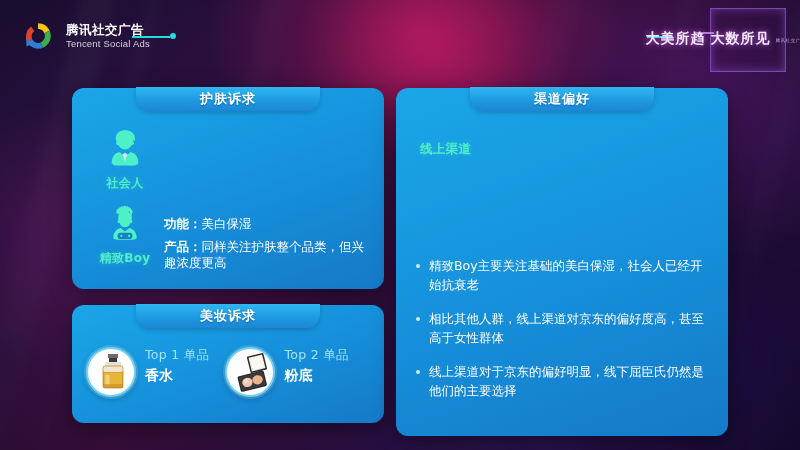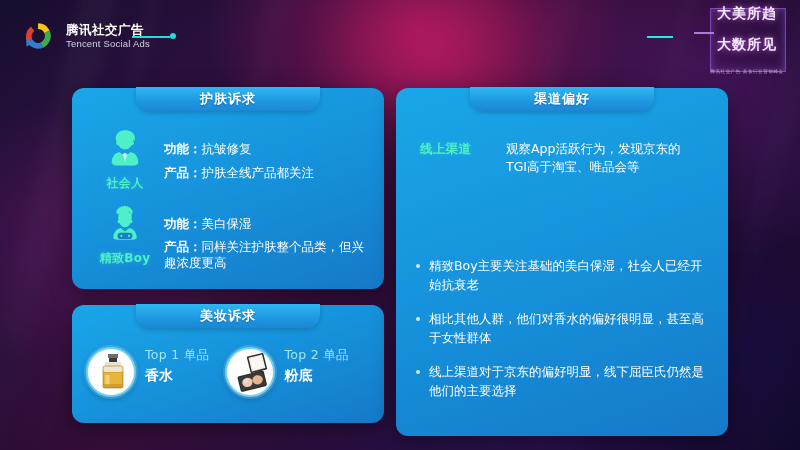--- a/index.html
+++ b/index.html
@@ -88,22 +88,22 @@
   
   .kv {
     position:absolute; right:14px; top:4px; width:86px; height:70px;
   }
   .kv-frame {
     position:absolute; inset:4px 0 2px 10px;
     border:1.5px solid rgba(150,90,220,.75);
     box-shadow:0 0 10px rgba(150,90,220,.5) inset;
   }
   .kv-inner {
-    position:absolute; inset:0; display:flex; flex-direction:column;
-    align-items:center; justify-content:center; gap:13px; padding-left:8px;
+    position:absolute; inset:0; display:flex; flex-direction:row;
+    align-items:center; justify-content:center; gap:5px; padding-left:8px;
   }
   .kv-l1, .kv-l2 {
     font-family:"DejaVu Serif","Liberation Serif",serif;
     font-weight:bold; color:#f3e9ff; font-size:14px; letter-spacing:1px;
     text-shadow:0 0 6px rgba(230,120,255,.8);
     white-space:nowrap;
   }
   .kv-sub {
     font-size:4.5px; color:#cbb6e6; letter-spacing:.6px; margin-top:2px;
     white-space:nowrap; opacity:.9;
@@ -280,28 +280,20 @@
               <path d="M22 2.2c-4.8 0-8.9 2.6-9.2 7.6-.1 1.3.2 2.6.5 3.4l1.3-.6c-.1-.7-.2-1.5-.1-2.2 3 .3 8.2-.6 10.6-2.9 1.4 2 3.4 3.1 5.3 3.3 0 .6-.1 1.2-.2 1.8l1.3.6c.3-1 .5-2.3.4-3.6-.4-4.8-4.5-7.4-9.9-7.4z"></path>
               <path d="M33.8 28.4c-1.2-2.2-3.5-3.6-6.1-4.3l-5.7 4.4-5.7-4.4c-2.6.7-4.9 2.1-6.1 4.3-1 1.9-1.4 4.6-1.6 7.2h26.8c-.2-2.6-.6-5.3-1.6-7.2z"></path>
               <rect x="9" y="29" width="26" height="8.5" rx="4"></rect>
               <path d="M14.5 30c-2 .6-3.3 2-3.3 3.6 0 1.8 1.7 3.3 4.2 3.8l8-1.6-1.2-3.3z" opacity=".55"></path>
               <path d="M29.5 30c2 .6 3.3 2 3.3 3.6 0 1.8-1.7 3.3-4.2 3.8l-8-1.6 1.2-3.3z" opacity=".55"></path>
               <path d="M22 24.5l2.6 2-1.1 1.4-1.5 6-1.5-6-1.1-1.4z" fill="#ffffff" opacity=".75"></path>
             </g>
           </svg>
         </div>
         <div class="persona-name">社会人</div>
-      </div>
-      <div class="persona-lines">
-        <div class="pline">
-          <b class="lbl">功能：</b><span>抗皱修复</span>
-        </div>
-        <div class="pline">
-          <b class="lbl">产品：</b><span>护肤全线产品都关注</span>
-        </div>
       </div>
     </div>
 
     <div class="persona-row" id="persona-1">
       <div class="persona-fig">
         <div class="persona-icon">
           <svg viewBox="0 0 44 46" width="44" height="46">
             <g fill="#4ef0c8">
               <path d="M13.5 10.5c-.6-2.4.3-4.6 1.6-4.2.2-1.4 1.3-2.3 2.1-1.6.6-1.4 2-2 2.7-.9.9-1.3 2.6-1.3 3.2 0 1-.9 2.5-.3 2.7 1 1.2-.6 2.4.4 2.3 1.7 1.4.1 2 1.8 1.3 3.4-.6 1.4-1.6 2.3-1.6 2.3l-1-3.6-11.2 2.3z"></path>
               <path d="M22 8.2c-4.2 0-6.8 2.4-6.8 6 0 .9.1 1.7.3 2.5-.6.3-1 .9-1 1.6 0 1.1.8 2 1.8 2 .1 0 .2 0 .3-.1 1.1 2.5 3.2 4 5.4 4s4.3-1.5 5.4-4c.1 0 .2.1.3.1 1 0 1.8-.9 1.8-2 0-.7-.4-1.3-1-1.6.2-.8.3-1.6.3-2.5 0-3.6-2.6-6-6.8-6z"></path>
@@ -379,32 +371,31 @@
     </div>
   </div>
 
   <div class="card" id="card-channel">
     <div class="card-pill">
       <span>渠道偏好</span>
     </div>
 
     <div class="chan-row" id="chan-0">
       <div class="chan-label">线上渠道</div>
-      <div class="chan-text">观察App活跃行为，发现京东的TGI高于淘宝、唯品会等</div>
     </div>
 
 
     <div class="bullets">
       <div class="bullet">
         <div class="bullet-dot"></div>
         <div class="bullet-text">精致Boy主要关注基础的美白保湿，社会人已经开始抗衰老</div>
       </div>
       <div class="bullet">
         <div class="bullet-dot"></div>
-        <div class="bullet-text">相比其他人群，他们对香水的偏好很明显，甚至高于女性群体</div>
+        <div class="bullet-text">相比其他人群，线上渠道对京东的偏好度高，甚至高于女性群体</div>
       </div>
       <div class="bullet">
         <div class="bullet-dot"></div>
         <div class="bullet-text">线上渠道对于京东的偏好明显，线下屈臣氏仍然是他们的主要选择</div>
       </div>
     </div>
   </div>
 
 </div>
 

